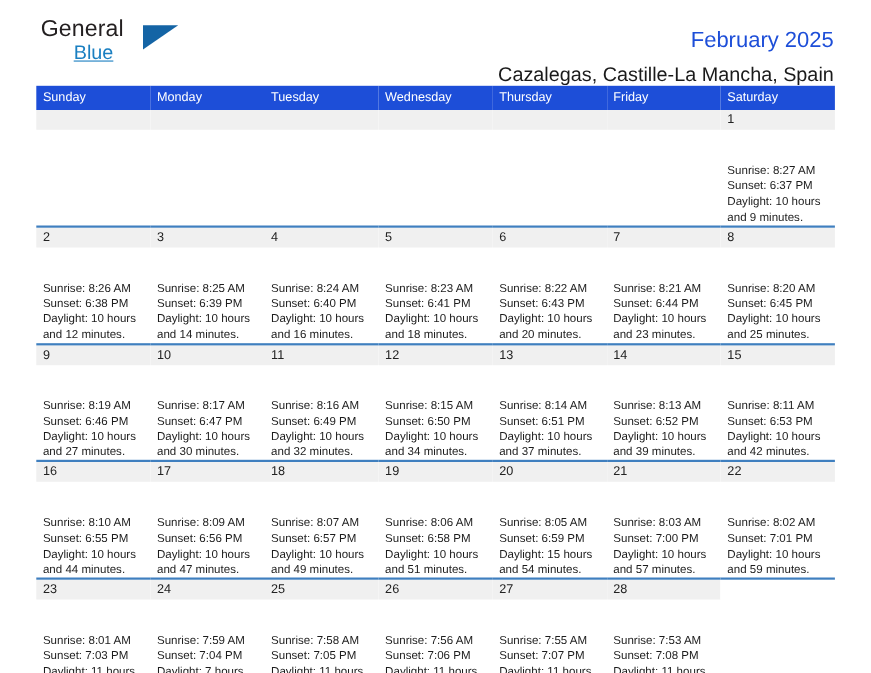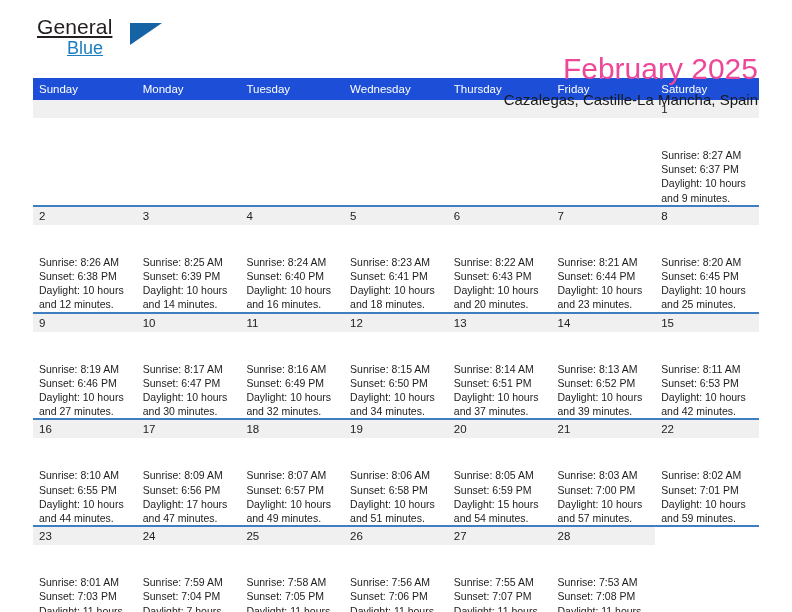--- a/index.html
+++ b/index.html
@@ -20,48 +20,46 @@
   .logo {
     position: absolute;
     left: 4px; top: 16px;
     width: 200px; height: 52px;
   }
   .logo-general {
     font-size: 21px;
     color: #231f20;
     letter-spacing: .1px;
     line-height: 22px;
-    text-decoration: underline;
   }
   .logo-blue {
     font-size: 18px;
     color: #1a7fc1;
     line-height: 22px;
     margin-left: 30px;
     display: block;
     margin-top: -1px;
     text-decoration: underline;
   }
   .logo-tri {
     position: absolute;
     left: 93px; top: 7px;
     width: 0; height: 0;
     border-left: 32px solid #1464a5;
     border-bottom: 22px solid transparent;
   }
   .title-wrap { text-align: right; padding-right: 1px; }
   .cal-title {
-    font-size: 30px;
-    color: #ec4899;
+    font-size: 20px;
+    color: #1d4ed8;
     line-height: 34px;
     font-weight: normal;
-    margin-top: 32px;
   }
   .cal-sub {
-    font-size: 15px;
+    font-size: 18px;
     color: #1a1a1a;
     line-height: 22px;
     margin-top: 3px;
   }
 
   
   table.cal {
     width: 726px;
     border-collapse: collapse;
     table-layout: fixed;
@@ -285,21 +283,21 @@
               <div>Sunrise: 8:10 AM</div>
               <div>Sunset: 6:55 PM</div>
               <div class="dl">Daylight: 10 hours and 44 minutes.</div>
             </div>
           </td>
           <td class="cell">
             <div class="daynum">17</div>
             <div class="info">
               <div>Sunrise: 8:09 AM</div>
               <div>Sunset: 6:56 PM</div>
-              <div class="dl">Daylight: 17 hours and 47 minutes.</div>
+              <div class="dl">Daylight: 10 hours and 47 minutes.</div>
             </div>
           </td>
           <td class="cell">
             <div class="daynum">18</div>
             <div class="info">
               <div>Sunrise: 8:07 AM</div>
               <div>Sunset: 6:57 PM</div>
               <div class="dl">Daylight: 10 hours and 49 minutes.</div>
             </div>
           </td>

